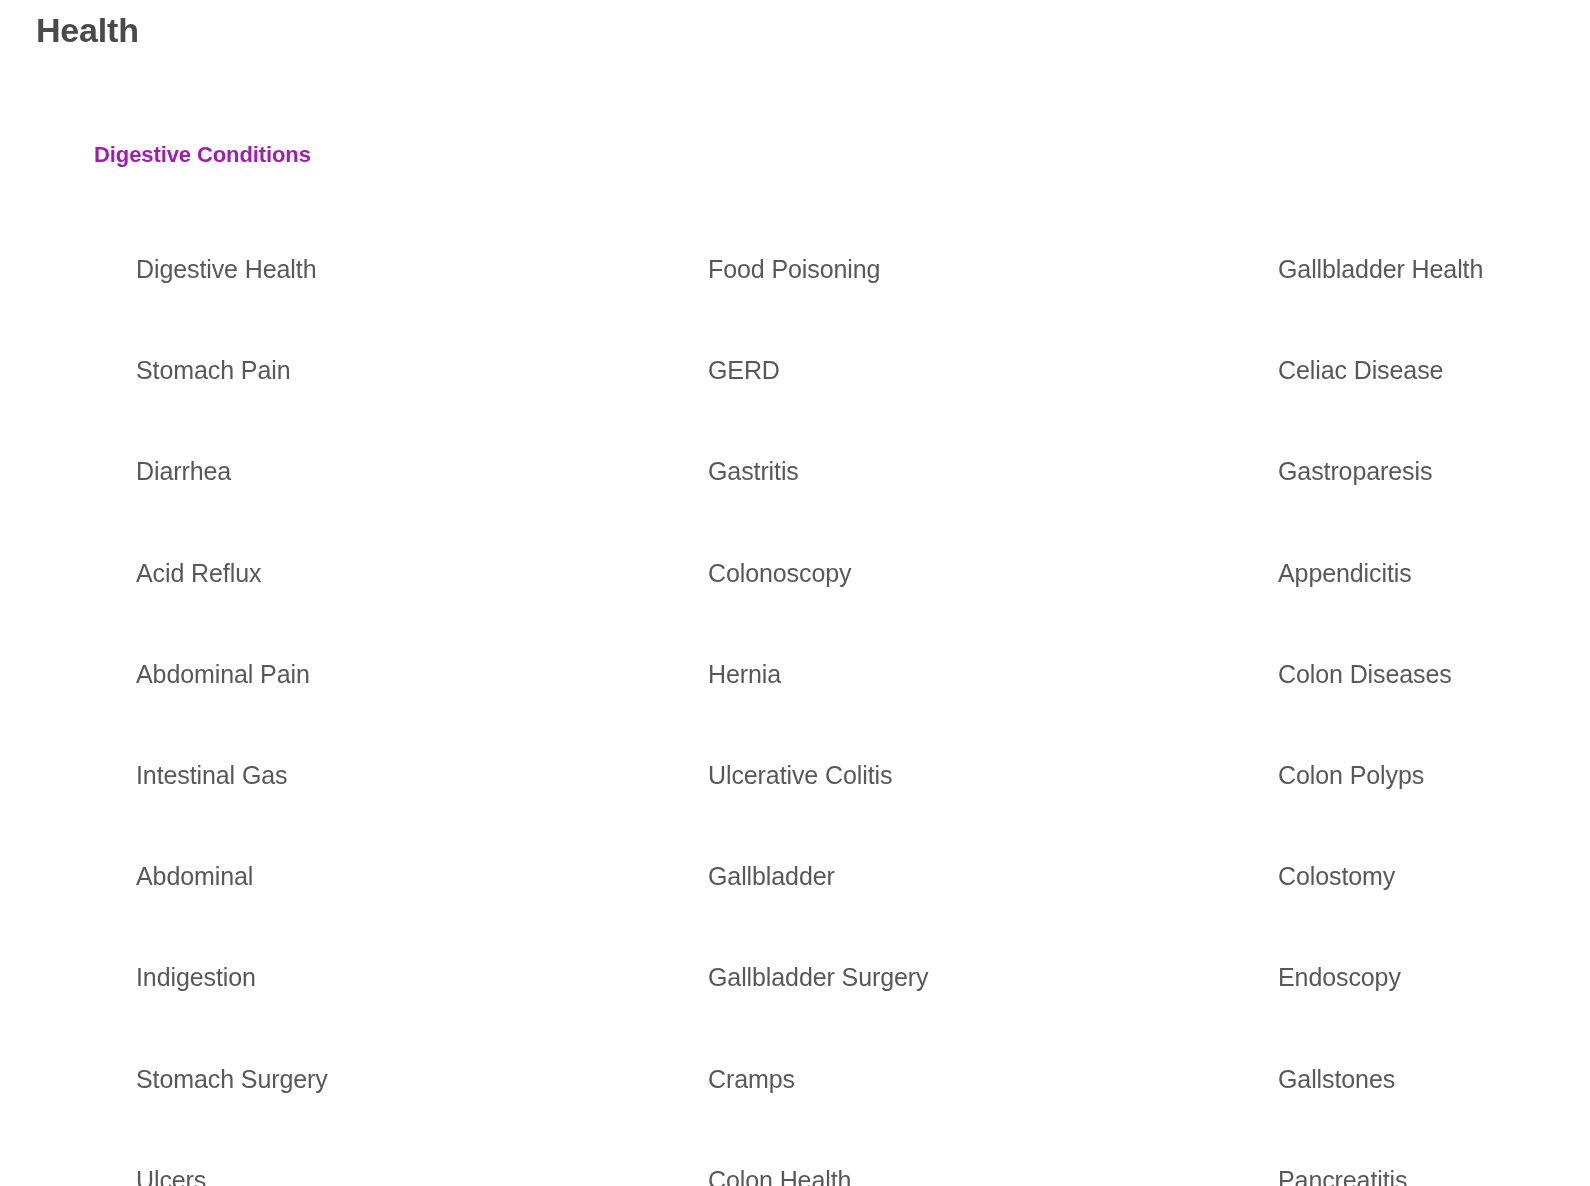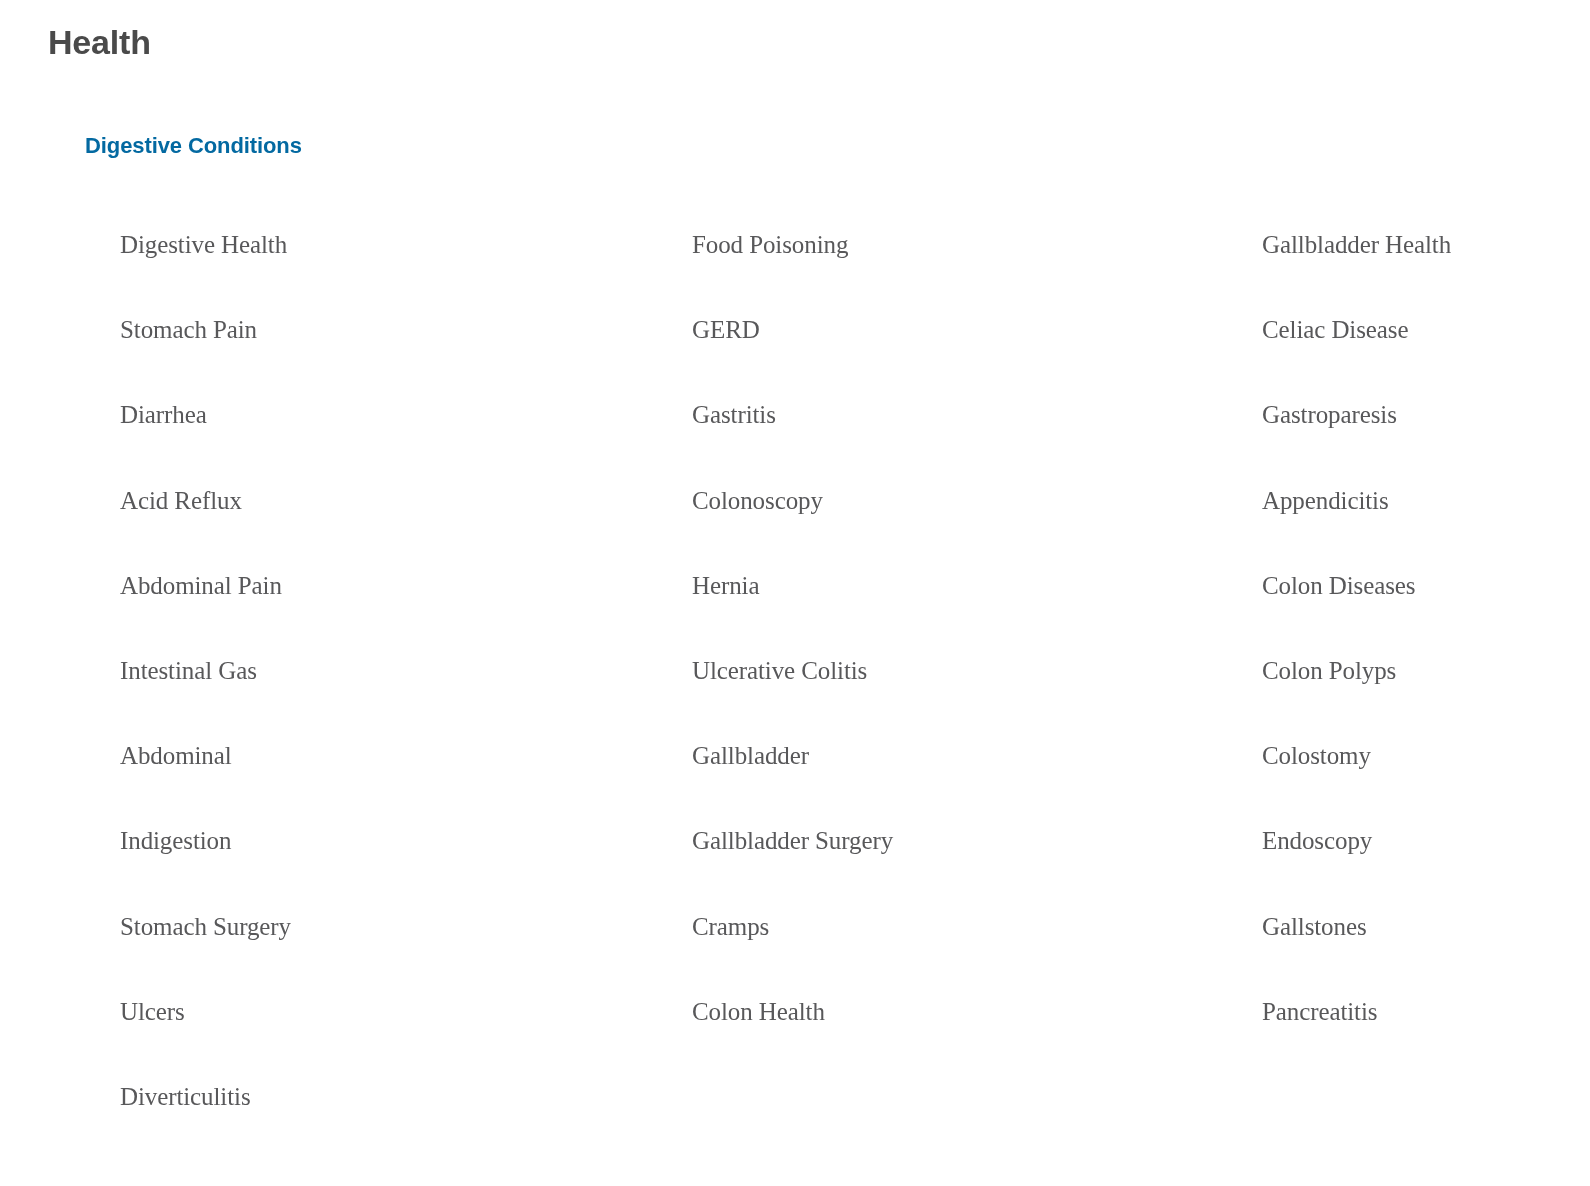--- a/index.html
+++ b/index.html
@@ -24,36 +24,36 @@
 
   .page-title {
     position: absolute;
     left: 36px;
     top: 8px;
     font-size: 34px;
     font-weight: bold;
     color: #4a4a4a;
     letter-spacing: -0.2px;
     line-height: 44px;
-    margin: 12px;
+    margin: 0;
   }
 
   .section {
     position: absolute;
     left: 0;
     top: 128px;
     width: 1590px;
   }
 
   .section-title {
-    margin: 0;
+    margin: 9px;
     padding: 0 0 0 85px;
     font-size: 22px;
     font-weight: bold;
-    color: #0369a1;
+    color: #a21caf;
     line-height: 36px;
     letter-spacing: -0.1px;
   }
 
   .link-grid {
     position: relative;
     margin-top: 38px;
     width: 1590px;
     height: 950px;
   }
@@ -67,23 +67,22 @@
     padding: 0;
   }
 
   .col-1 { left: 120px; }
   .col-2 { left: 692px; }
   .col-3 { left: 1262px; }
 
   .link-item {
     height: 85.2px;
     line-height: 85.2px;
-    margin: 0;
+    margin: 16px;
     padding: 0;
-    font-family: Liberation Serif, serif;
   }
 
   .link-item a,
   .link-item .link-text {
     font-size: 25px;
     color: #58585a;
     text-decoration: none;
     letter-spacing: -0.1px;
     font-weight: normal;
     cursor: pointer;

